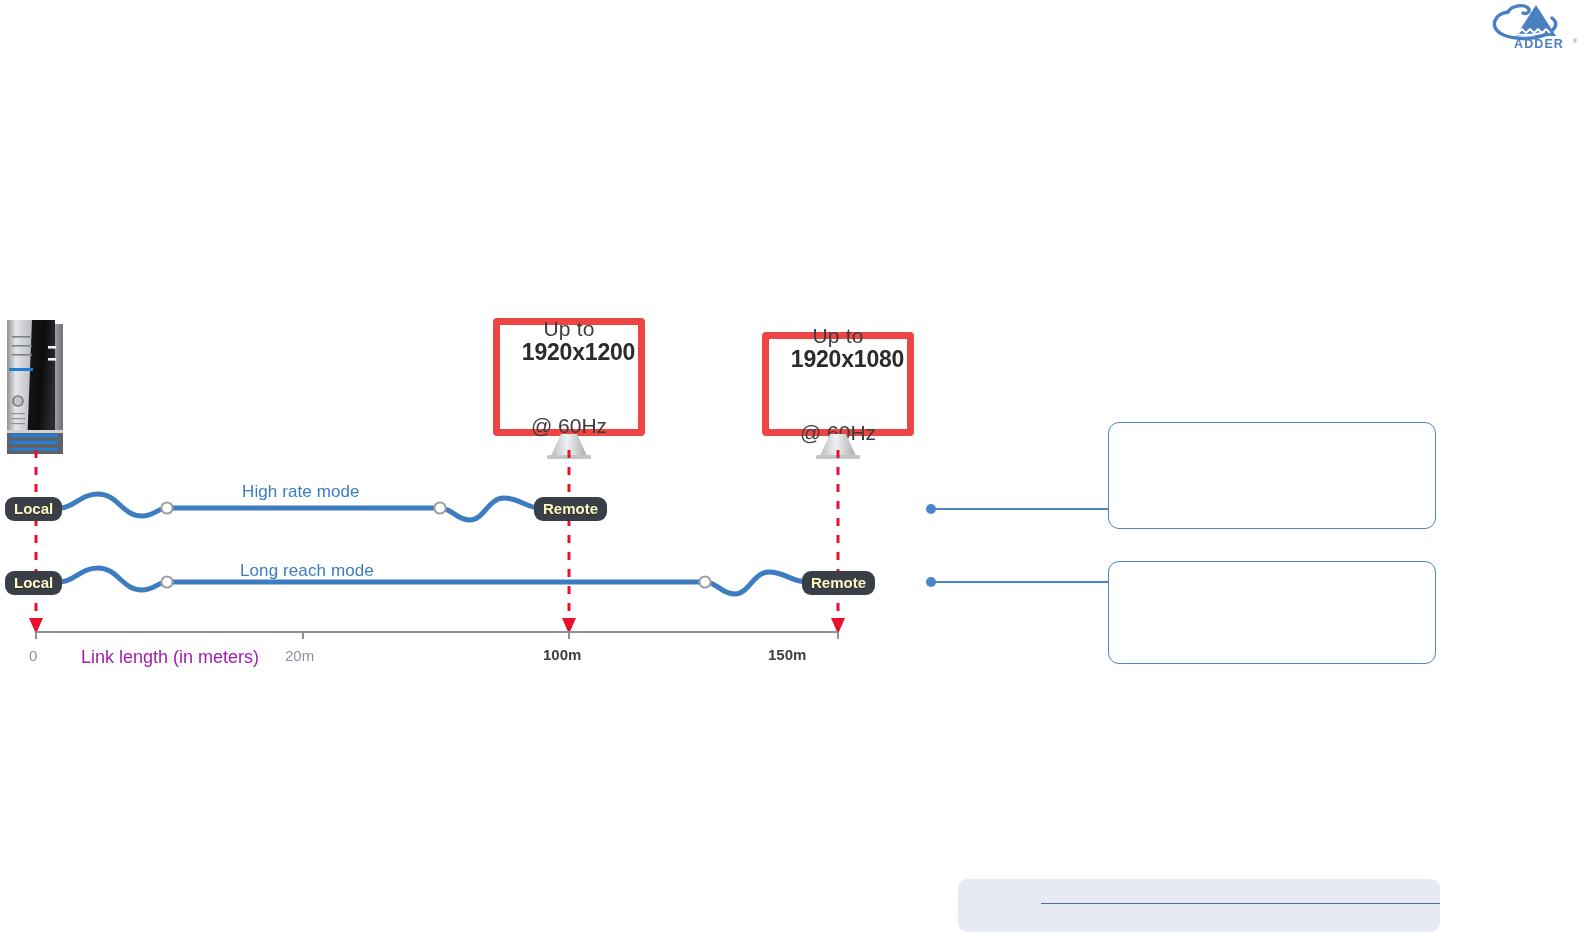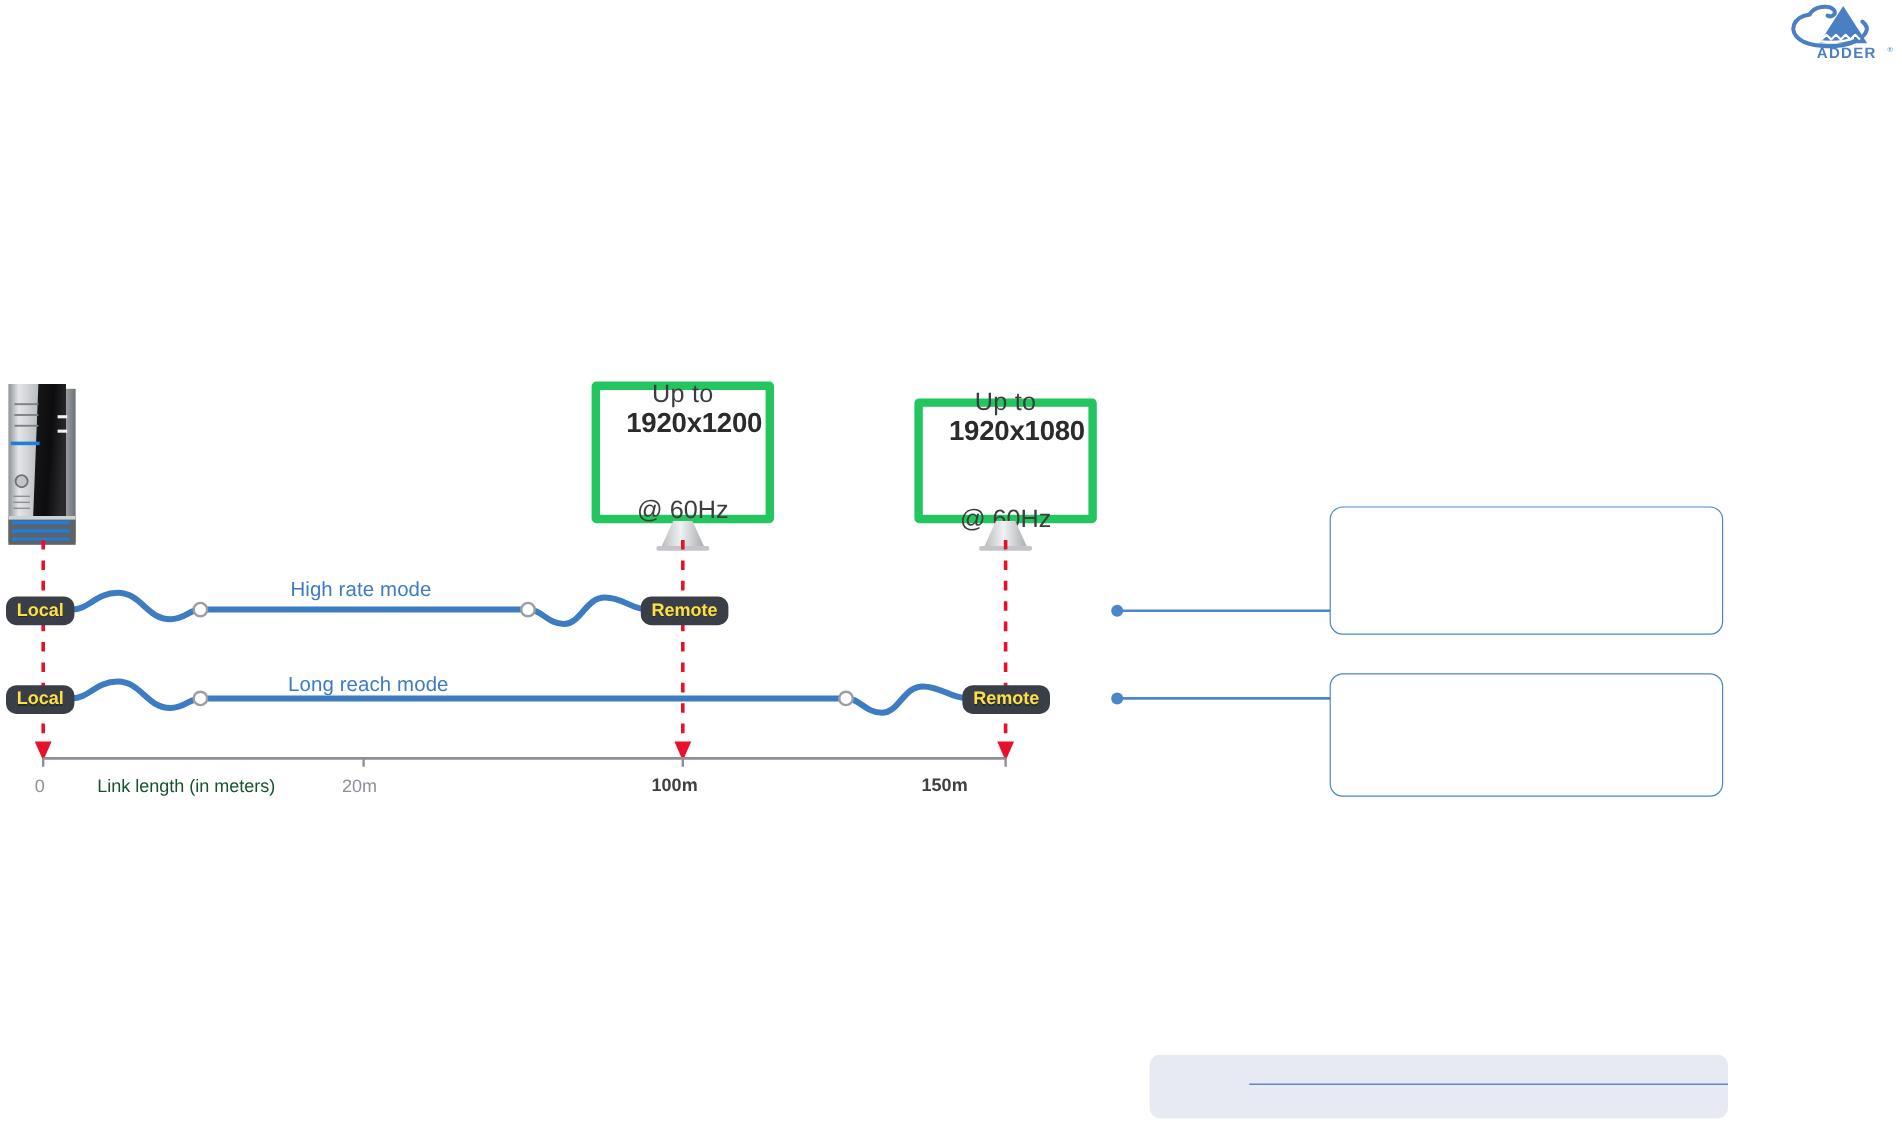--- a/index.html
+++ b/index.html
@@ -38,21 +38,21 @@
     width: 62px;
     height: 140px;
   }
 
   
   .monitor { position: absolute; }
   .monitor .bezel {
     position: absolute;
     left: 0; top: 0;
     box-sizing: border-box;
-    background: #22c55e;
+    background: #ef4444;
     border-radius: 4px;
     padding: 7px;
   }
   .monitor .screen {
     box-sizing: border-box;
     width: 100%;
     height: 100%;
     background: #ffffff;
     display: flex;
     flex-direction: column;
@@ -76,21 +76,21 @@
   .screen .hz {
     font-size: 21px;
     color: #3d3d3d;
     margin-top: 48px;
   }
 
   
   .node-badge {
     position: absolute;
     background: #3a3f47;
-    color: #fde047;
+    color: #fef9c3;
     font-weight: bold;
     font-size: 15px;
     border-radius: 9px;
     padding: 4px 9px 5px 9px;
     line-height: 1;
     white-space: nowrap;
     box-sizing: border-box;
     text-shadow: 0 1px 0 rgba(0,0,0,0.35);
   }
 
@@ -106,22 +106,22 @@
   
   .axis-label {
     position: absolute;
     font-size: 15px;
     white-space: nowrap;
   }
   .axis-label.muted { color: #8d9099; }
   .axis-label.strong { color: #404040; font-weight: bold; }
   .axis-caption {
     position: absolute;
-    font-size: 15px;
-    color: #14532d;
+    font-size: 18px;
+    color: #a21caf;
     white-space: nowrap;
   }
 
   
   .callout-box {
     position: absolute;
     box-sizing: border-box;
     border: 1.6px solid #4a86c8;
     border-radius: 11px;
     background: #ffffff;

